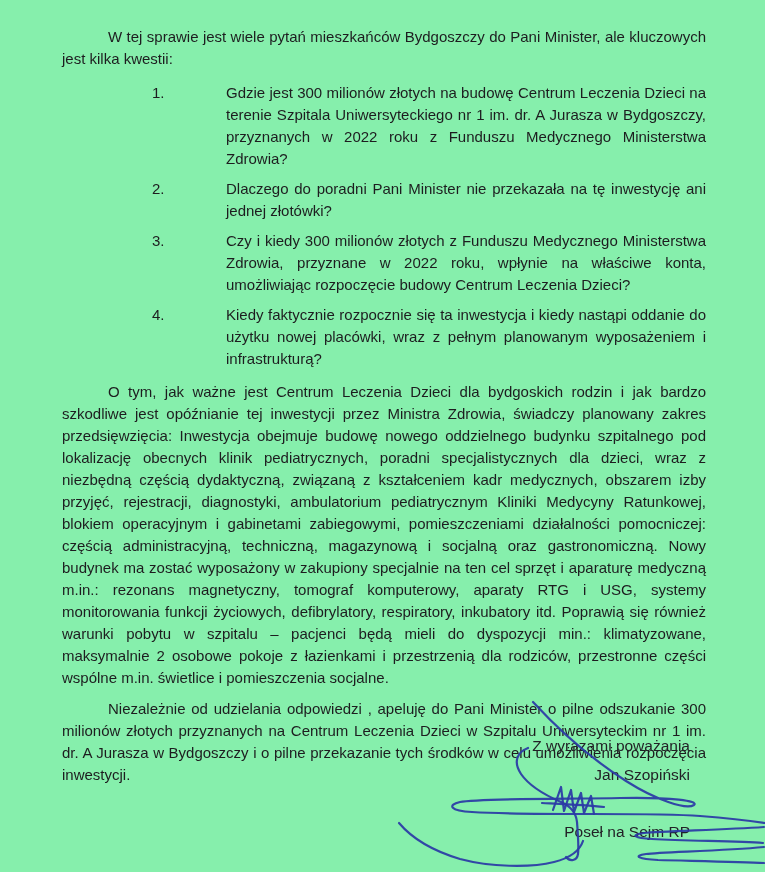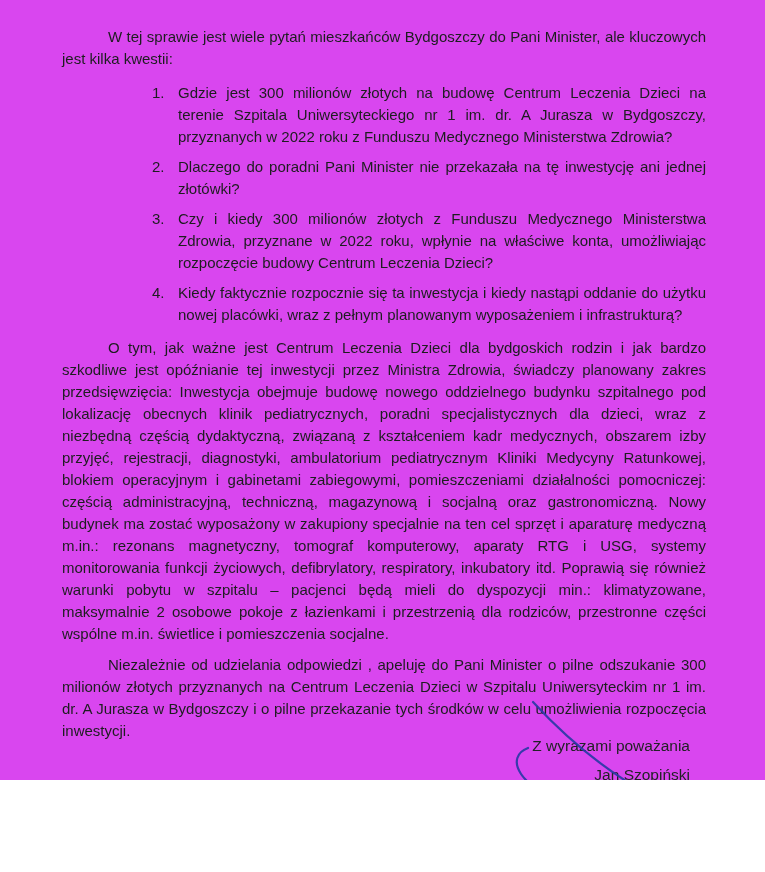--- a/index.html
+++ b/index.html
@@ -3,22 +3,22 @@
 <meta charset="utf-8">
 <style>
   html, body {
     margin: 0;
     padding: 0;
     background: #ffffff;
   }
   .page {
     position: relative;
     width: 765px;
-    height: 780px;
-    background: #d946ef;
+    height: 872px;
+    background: #86efac;
     font-family: "Liberation Sans", sans-serif;
     color: #1d1d1f;
     overflow: hidden;
     box-sizing: border-box;
   }
   .content {
     position: absolute;
     top: 26px;
     left: 62px;
     width: 644px;
@@ -37,20 +37,21 @@
   .q-item {
     display: flex;
     margin: 0 0 8px 0;
   }
   .q-num {
     flex: 0 0 26px;
   }
   .q-text {
     flex: 1;
     text-align: justify;
+    margin-left: 48px;
   }
   .closing-line {
     position: absolute;
     right: 75px;
     font-size: 15.5px;
     line-height: 20px;
     white-space: nowrap;
     color: #222226;
   }
   .closing-salutation { top: 736px; text-align: right; }

